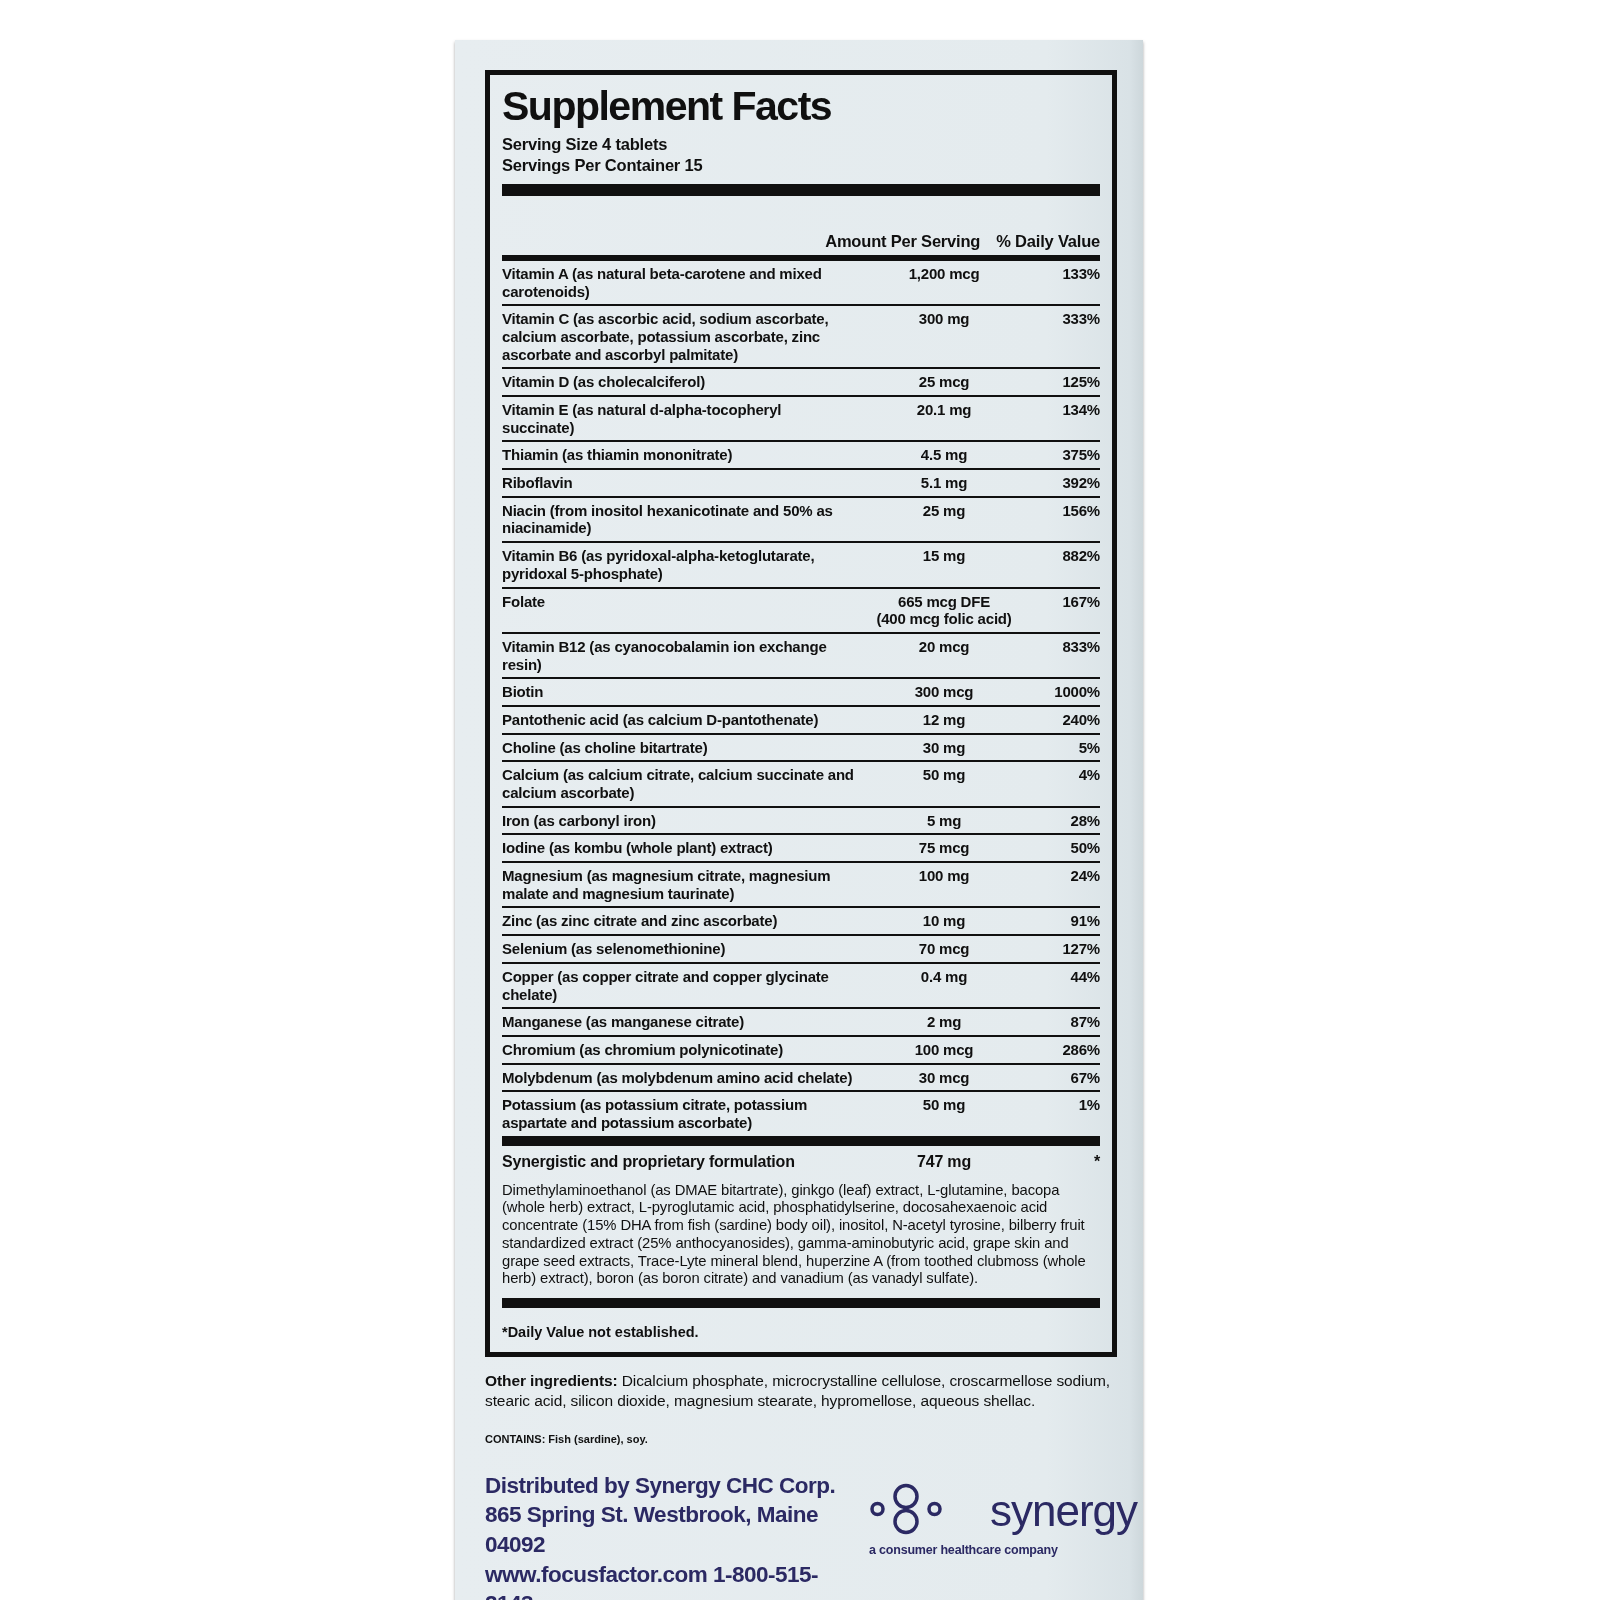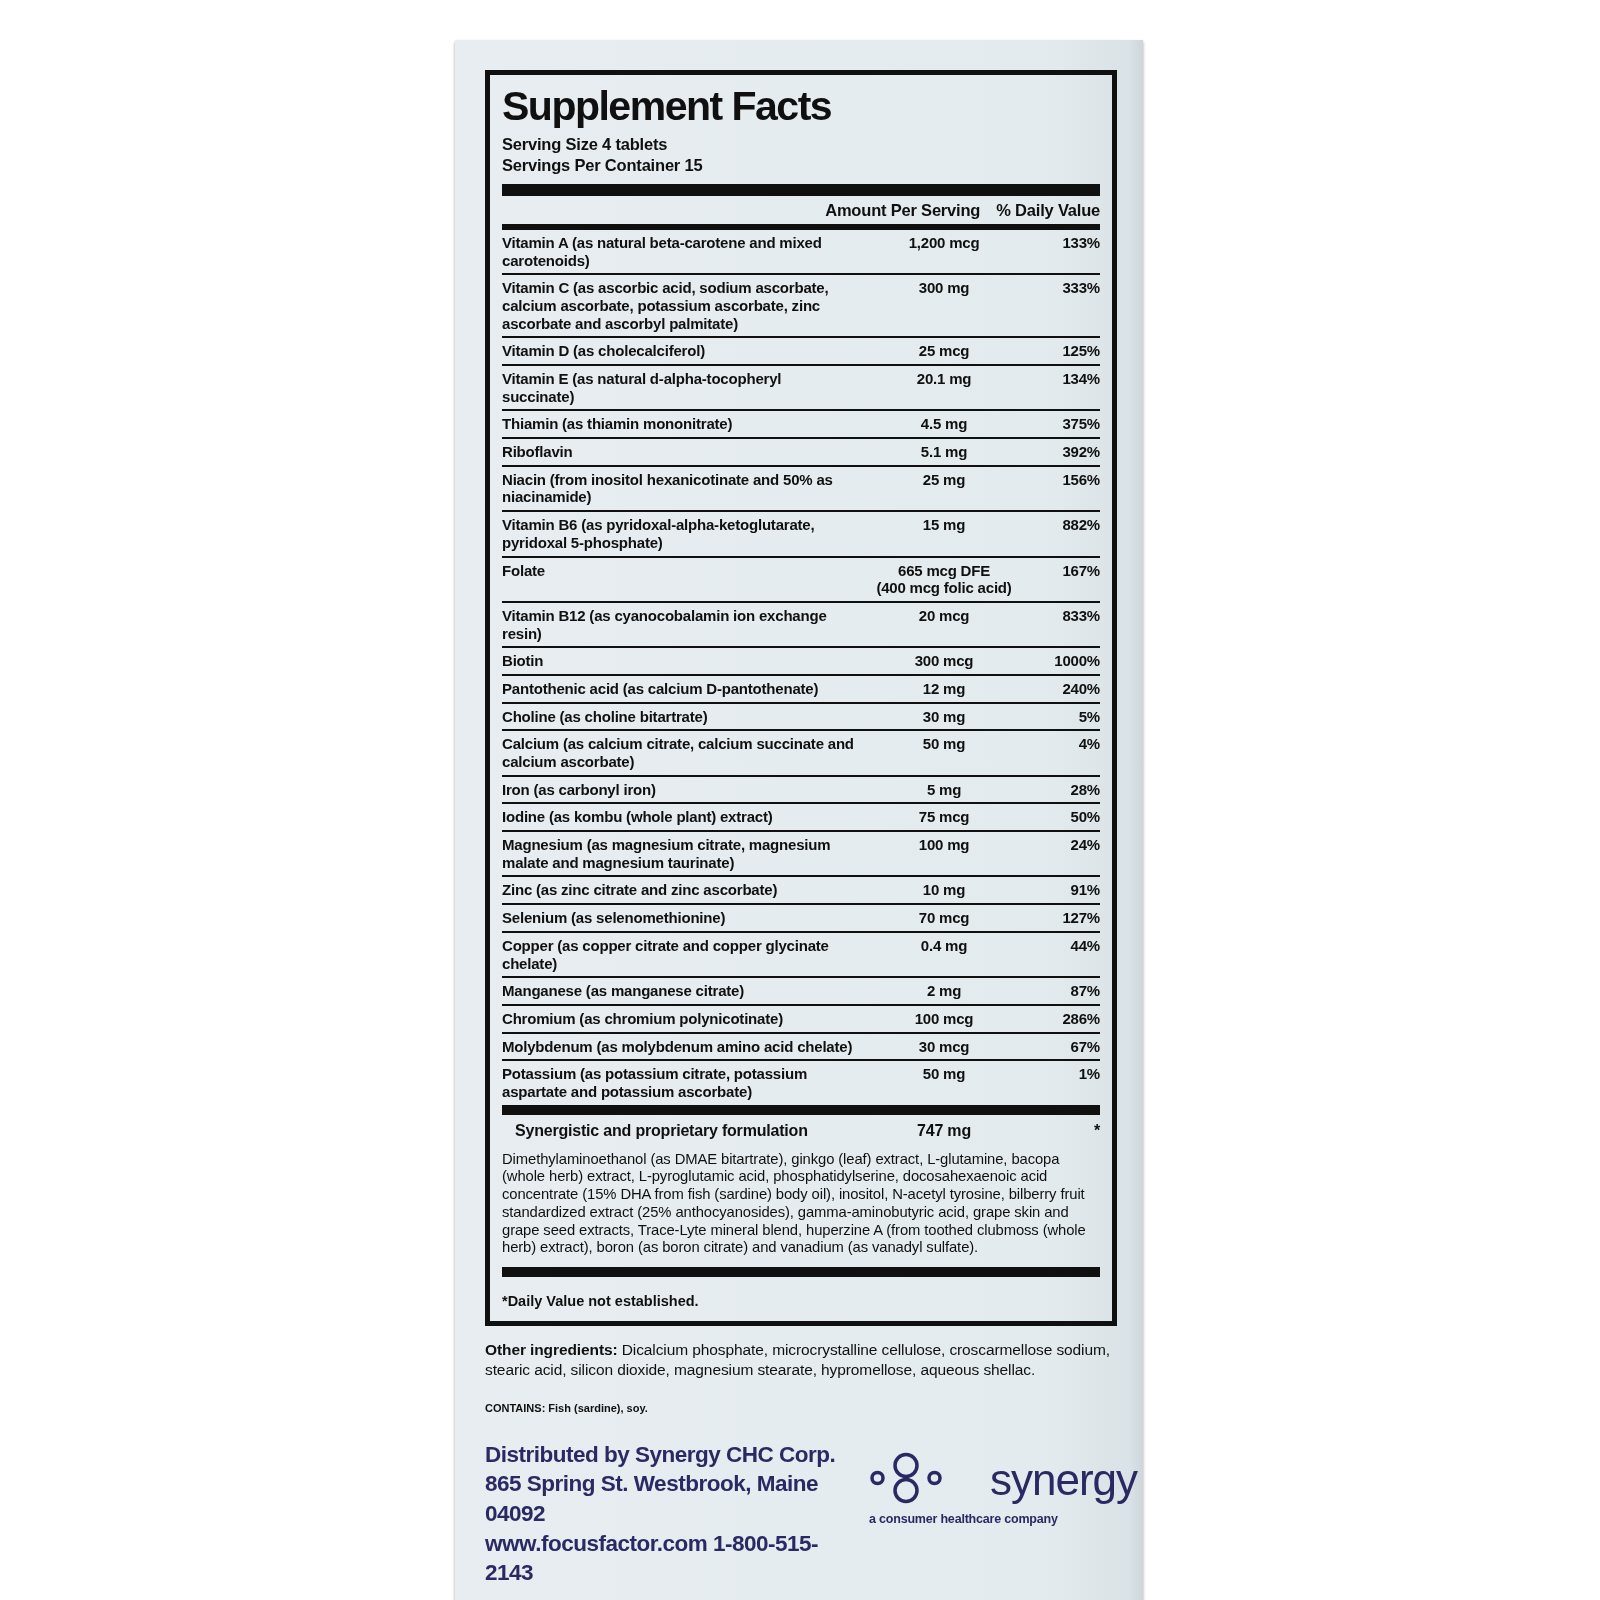--- a/index.html
+++ b/index.html
@@ -29,34 +29,34 @@
     letter-spacing:-1.5px;
     line-height:1.05;
     margin:2px 0 6px 0;
   }
   .sf-serving { font-size:16.5px; font-weight:700; line-height:1.3; letter-spacing:-0.2px; }
   .bar-thick { height:12px; background:#101010; margin-top:7px; }
   .bar-med   { height:6px;  background:#101010; }
   .bar-sect  { height:10px; background:#101010; }
   .sf-colhead {
     display:flex; justify-content:flex-end; gap:16px;
-    font-size:16.5px; font-weight:700; padding:5px 0 4px 0; letter-spacing:-0.2px;
+    font-size:16.5px; font-weight:700; padding:5px 0 4px 0; letter-spacing:-0.2px;margin-top:31px;
   }
   .row {
     display:flex; align-items:flex-start;
     padding:4px 0 4px 0;
     border-top:2px solid #101010;
     font-size:15px; font-weight:700; line-height:1.18; letter-spacing:-0.2px;
   }
   .row:first-child { border-top:none; }
   .row-name { flex:1; padding-right:4px; }
   .row-amount { width:172px; text-align:center; }
   .row-amount .amt2 { display:block; }
   .row-dv { width:70px; text-align:right; }
-  .blend-row { border-top:none; padding-top:7px; font-size:16px;margin-left:13px; }
+  .blend-row { border-top:none; padding-top:7px; font-size:16px; }
   .blend-desc {
     font-size:14.8px; font-weight:400; line-height:1.2;
     padding:6px 0 10px 0; letter-spacing:-0.1px;
   }
   .footnote { font-size:14.5px; font-weight:600; padding:16px 0 4px 0; }
   
   .other-ing { margin-top:14px; font-size:15.5px; line-height:1.28; letter-spacing:-0.1px; }
   .other-ing b { font-weight:700; }
   .contains { margin-top:22px; font-size:11px; font-weight:700; }
   .dist-block {

